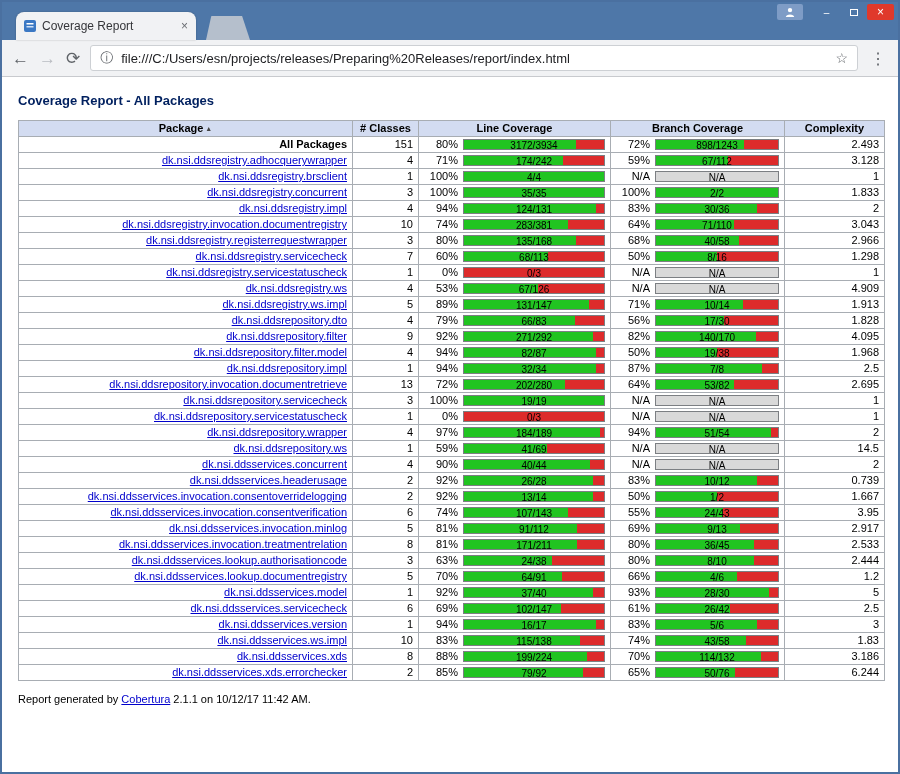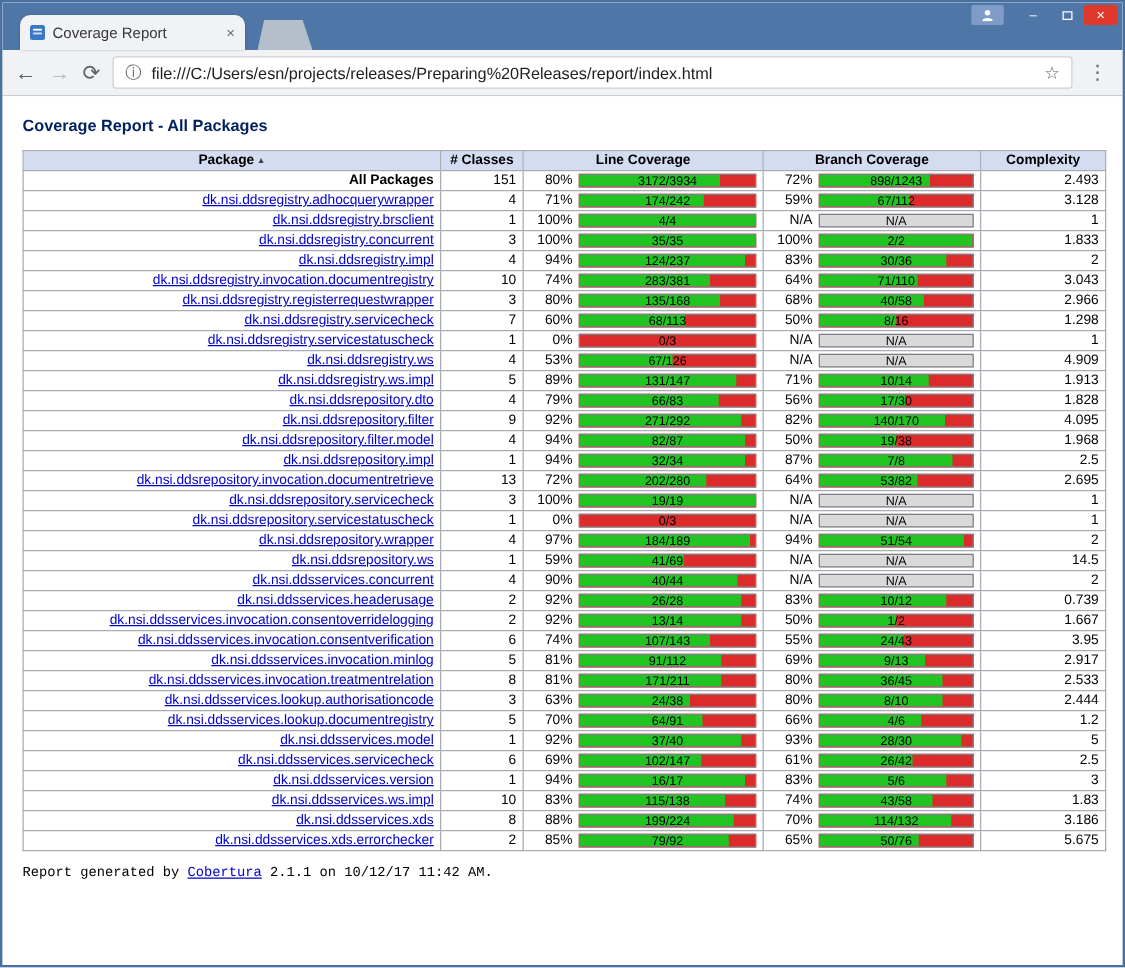--- a/index.html
+++ b/index.html
@@ -49,21 +49,21 @@
   a.pkg-link { color: var(--link, #0000cc); text-decoration: underline; }
   .pkg-total { font-weight: bold; color: #000; }
   .covwrap { display: flex; align-items: center; gap: 5px; }
   .pct { flex: none; width: 34px; text-align: right; }
   .bar { position: relative; flex: 1; height: 11px; border: 1px solid #7c7f83;
          background: var(--uncovered, #dd2b2b); overflow: hidden; }
   .bar .fill { position: absolute; left: 0; top: 0; bottom: 0; background: var(--covered, #21c421); }
   .bar.na { background: var(--na-gray, #d9d9d9); }
   .bar .btxt { position: absolute; left: 0; right: 0; top: 0; bottom: 0; text-align: center;
                font-size: 10px; line-height: 11px; color: #000; }
-  .report-footer { margin-top: 12px; font-size: 11px; color: #000; font-family: Liberation Mono, monospace; }
+  .report-footer { margin-top: 12px; font-size: 11px; color: #000; }
   .report-footer a { color: var(--link, #0000cc); text-decoration: underline; }
 </style>
 </head>
 <body>
 
 <div class="window">
 
   <div class="titlebar">
     <div class="tab">
       <svg width="12" height="12" viewBox="0 0 12 12">
@@ -215,21 +215,21 @@
             <td class="num">1.833</td>
           </tr>
           <tr>
             <td class="pkgtd"><a class="pkg-link" href="#">dk.nsi.ddsregistry.impl</a></td>
             <td class="num">4</td>
             <td>
               <div class="covwrap">
                 <span class="pct">94%</span>
                 <div class="bar">
                   <div class="fill" style="width:94%"></div>
-                  <span class="btxt">124/237</span>
+                  <span class="btxt">124/131</span>
                 </div>
               </div>
             </td>
             <td>
               <div class="covwrap">
                 <span class="pct">83%</span>
                 <div class="bar">
                   <div class="fill" style="width:83%"></div>
                   <span class="btxt">30/36</span>
                 </div>
@@ -889,21 +889,21 @@
             </td>
             <td>
               <div class="covwrap">
                 <span class="pct">65%</span>
                 <div class="bar">
                   <div class="fill" style="width:65%"></div>
                   <span class="btxt">50/76</span>
                 </div>
               </div>
             </td>
-            <td class="num">5.675</td>
+            <td class="num">6.244</td>
           </tr>
         </tbody>
     </table>
 
     <div class="report-footer">
       <span>Report generated by </span><a href="#">Cobertura</a><span> 2.1.1 on 10/12/17 11:42 AM.</span>
     </div>
   </div>
 
 </div>

